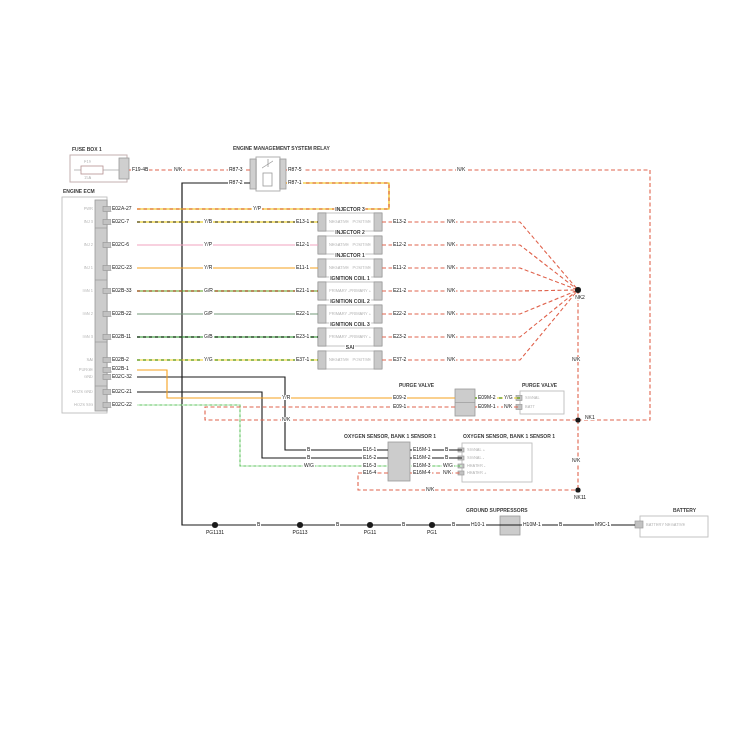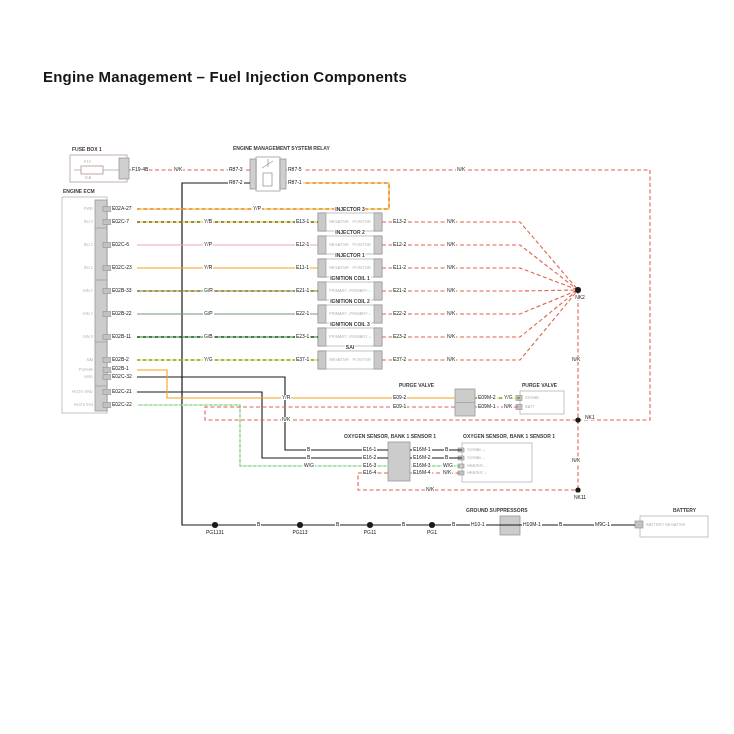--- a/index.html
+++ b/index.html
@@ -164,21 +164,20 @@
         <circle cx="578" cy="420" r="2.6"></circle>
         <circle cx="578" cy="490" r="2.6"></circle>
         <circle cx="215" cy="525" r="3"></circle>
         <circle cx="300" cy="525" r="3"></circle>
         <circle cx="370" cy="525" r="3"></circle>
         <circle cx="432" cy="525" r="3"></circle>
       </g>
     </g>
   </svg>
 
-  <div class="t" style="left:43px;top:68px;">Engine Management – Fuel Injection Components</div>
 
   <div class="hd" style="left:71px;top:147px;">FUSE BOX 1</div>
   <div class="gy" style="left:84px;top:160px;">F19</div>
   <div class="gy" style="left:84px;top:176px;">15A</div>
   <div class="lb" style="left:131px;top:167px;">F19-4B</div>
   <div class="lb" style="left:173px;top:167px;">N/K</div>
 
   <div class="hd" style="left:232px;top:146px;">ENGINE MANAGEMENT SYSTEM RELAY</div>
   <div class="lb" style="left:228px;top:167px;">R87-3</div>
   <div class="lb" style="left:228px;top:180px;">R87-2</div>

